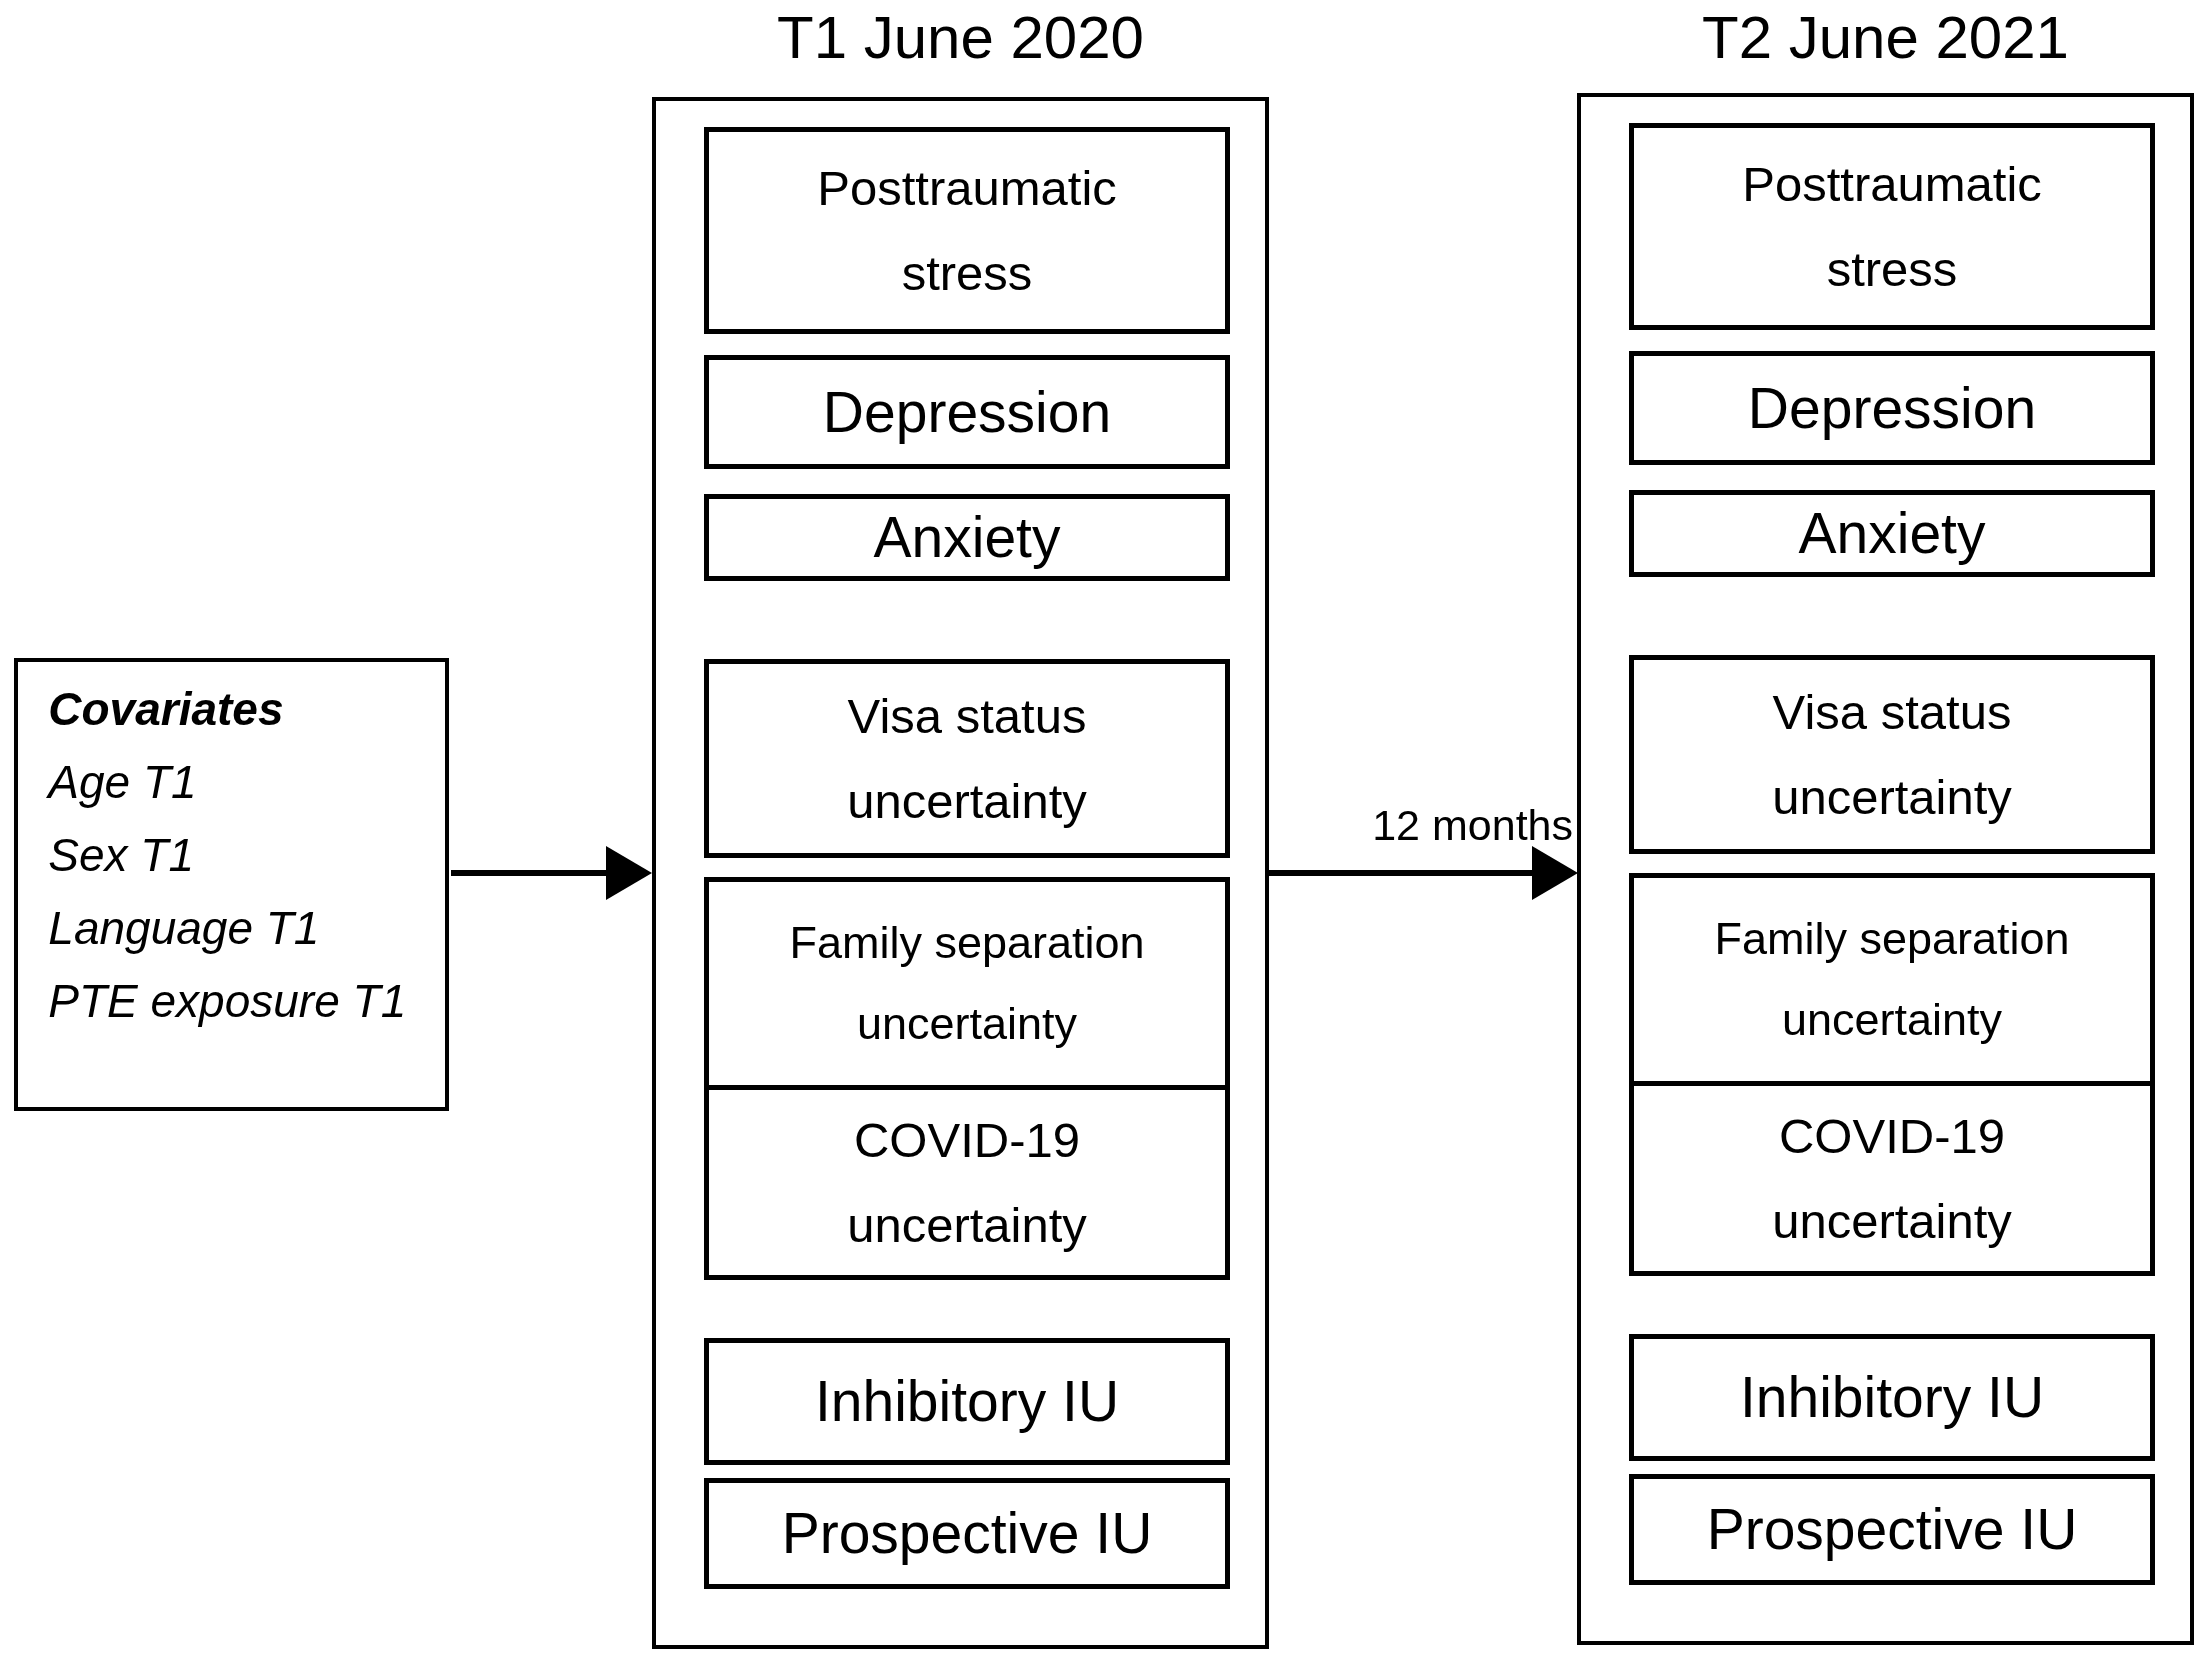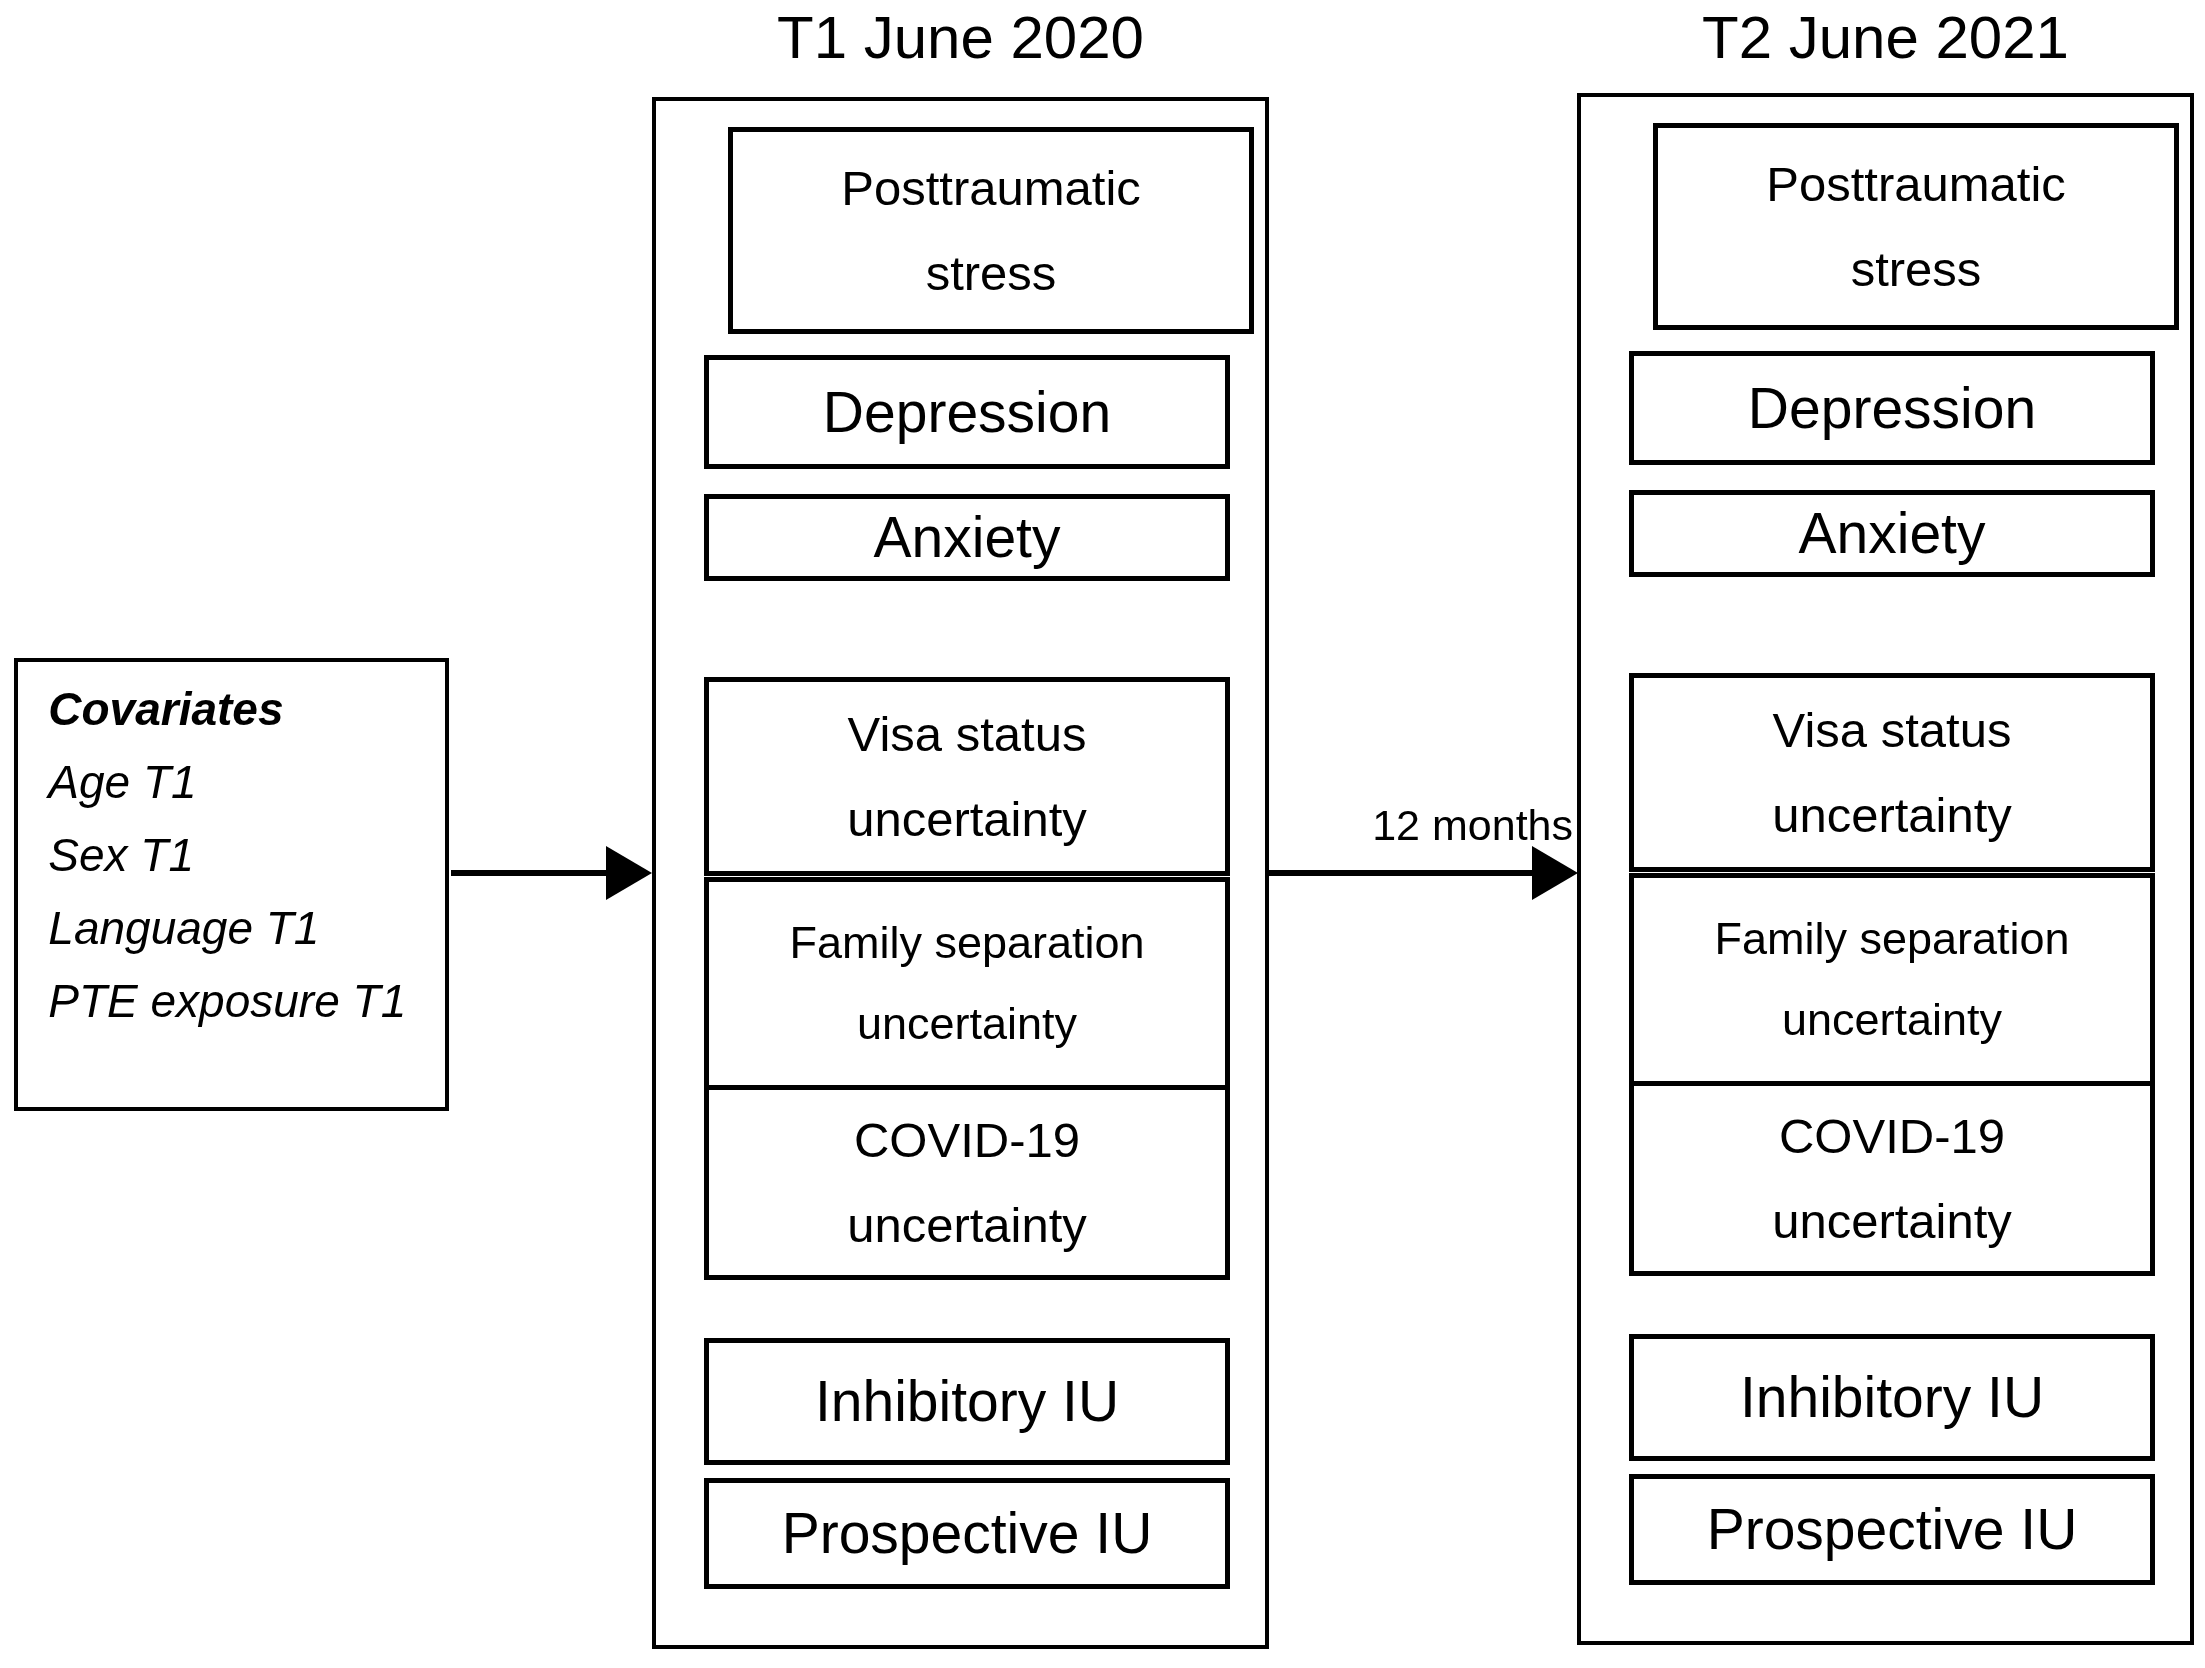--- a/index.html
+++ b/index.html
@@ -19,24 +19,24 @@
   .inner-box{
     position:absolute;left:48px;width:526px;
     border:5.6px solid #000;background:#fff;box-sizing:border-box;
     display:flex;align-items:center;justify-content:center;text-align:center;
   }
   .one-line{font-size:57px;line-height:1.1;}
   .two-line{font-size:49px;line-height:1.72;}
   .two-line.famsep{font-size:45px;line-height:1.78;}
   .lbl{display:block;margin:0 auto;}
   .w460{max-width:374px;} .w440{max-width:350px;} .w600{max-width:485px;} .w430{max-width:342px;}
-  .b-posttraumatic{top:26px;height:207px;margin-left:24px;}
+  .b-posttraumatic{top:26px;height:207px;}
   .b-depression{top:254px;height:114px;}
   .b-anxiety{top:393px;height:87px;}
-  .b-visa{top:576px;height:199px;}
+  .b-visa{top:558px;height:199px;}
   .b-famsep{top:776px;height:213px;}
   .b-covid{top:984px;height:195px;}
   .b-inhibitory{top:1237px;height:127px;}
   .b-prospective{top:1377px;height:111px;}
   .covariates-box{
     position:absolute;left:14.3px;top:658px;width:435px;height:453px;
     border:4.8px solid #000;box-sizing:border-box;background:#fff;
     padding:11px 8px 0 30px;
   }
   .cov-line{font-size:46px;line-height:73px;white-space:nowrap;font-style:italic;}

